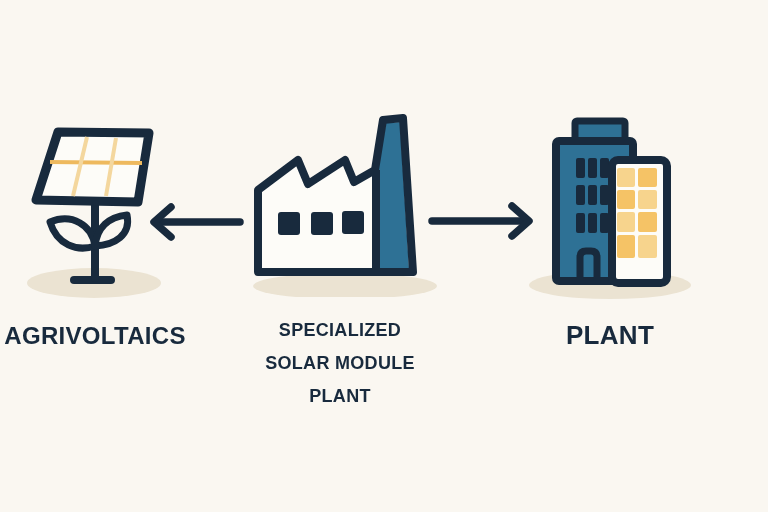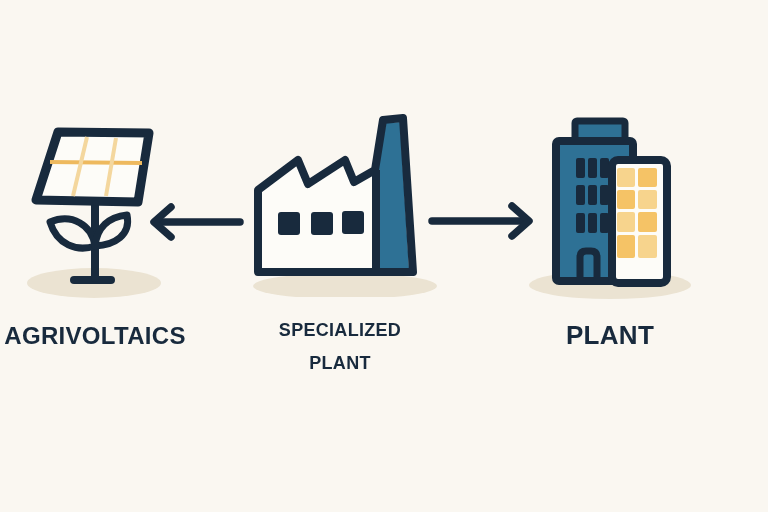--- a/index.html
+++ b/index.html
@@ -93,18 +93,19 @@
     <g stroke="var(--ink)" stroke-width="7.5" stroke-linecap="round" stroke-linejoin="round" fill="none">
       <line x1="432" y1="221" x2="526" y2="221"></line>
       <polyline points="512,206 529,221 512,236"></polyline>
     </g>
   </svg>
 
   <div id="agri-label" class="node-label">AGRIVOLTAICS</div>
 
   <div id="factory-label" class="node-label">
     <span class="lbl-line">SPECIALIZED</span>
+    <span class="lbl-line">SOLAR MODULE</span>
     <span class="lbl-line">PLANT</span>
   </div>
 
   <div id="bipv-label" class="node-label">PLANT</div>
 
 </div>
 
 </body></html>

